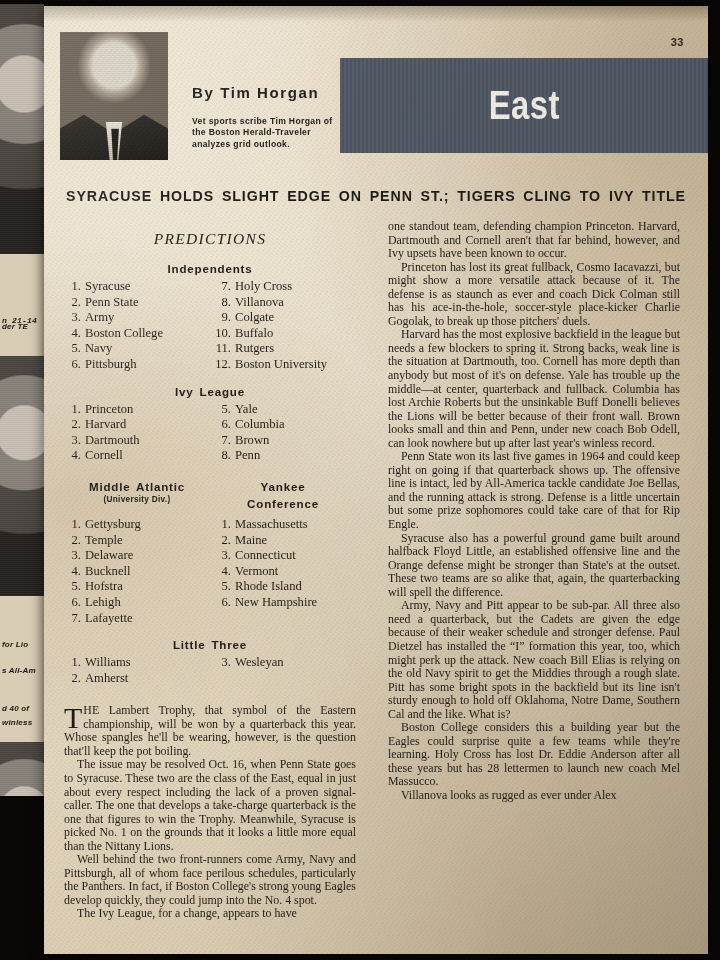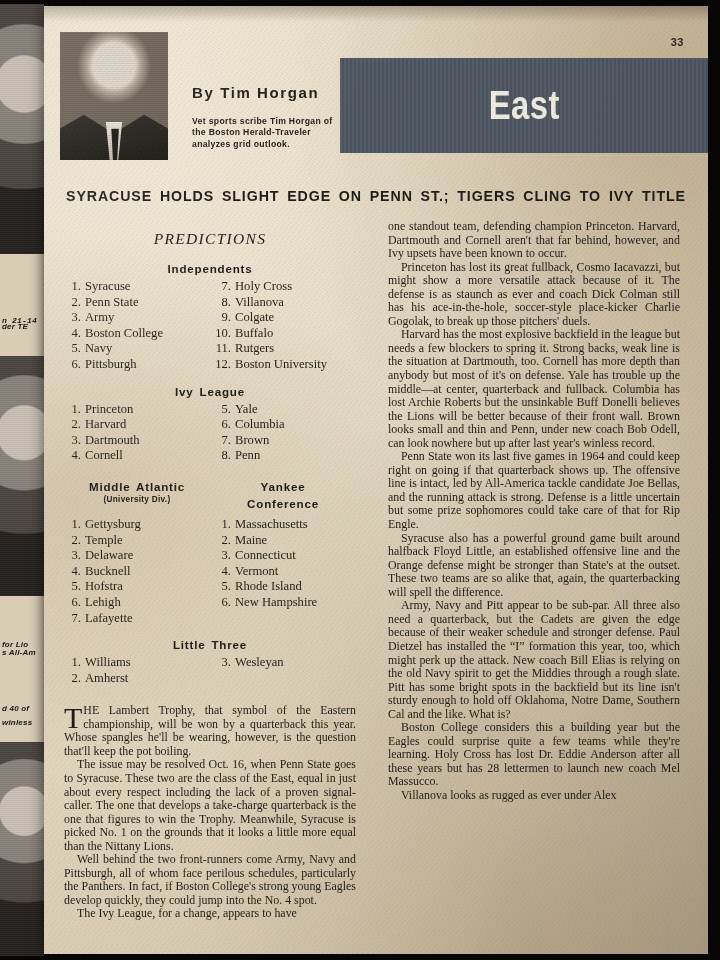--- a/index.html
+++ b/index.html
@@ -9,21 +9,21 @@
     background:#0a0a0a;
     font-family:"Liberation Serif", serif;
     position:relative;
   }
 
   
   #scan{position:absolute;inset:0;background:#090807;}
 
   
   #left-strip{
-    position:absolute;left:0;top:4px;width:44px;height:952px;
+    position:absolute;left:0;top:4px;width:44px;height:792px;
     background:#d9cdb6;
     overflow:hidden;
     box-shadow:inset -6px 0 10px -6px rgba(80,60,30,.55);
   }
   .strip-photo{position:absolute;left:-10px;width:62px;background:#55504a;overflow:hidden;}
   .strip-photo .tone{
     position:absolute;inset:0;
     background:
       radial-gradient(circle at 55% 32%, #cfc6ba 0 16%, #8d857c 17% 34%, #4a453f 35% 60%, #23201d 61% 100%),
       linear-gradient(160deg,#1d1b19,#6d6559);
@@ -212,21 +212,21 @@
     <div class="strip-photo" style="top:0px;height:250px;">
       <div class="tone"></div>
         <div class="grain"></div>
     </div>
     <span class="strip-cap" style="top:318px;">der TE</span>
     <span class="strip-cap" style="top:312px;font-family:Liberation Mono, monospace;">n 21-14</span>
     <div class="strip-photo" style="top:352px;height:240px;">
       <div class="tone"></div>
         <div class="grain"></div>
     </div>
-    <span class="strip-cap" style="top:644px;">s All-Am</span>
+    <span class="strip-cap" style="top:662px;">s All-Am</span>
     <span class="strip-cap" style="top:636px;">for Lio</span>
     <span class="strip-cap" style="top:700px;">d 40 of</span>
     <span class="strip-cap" style="top:714px;">winless</span>
     <div class="strip-photo" style="top:738px;height:216px;">
       <div class="tone"></div>
         <div class="grain"></div>
     </div>
   </div>
 
   <div id="page">

